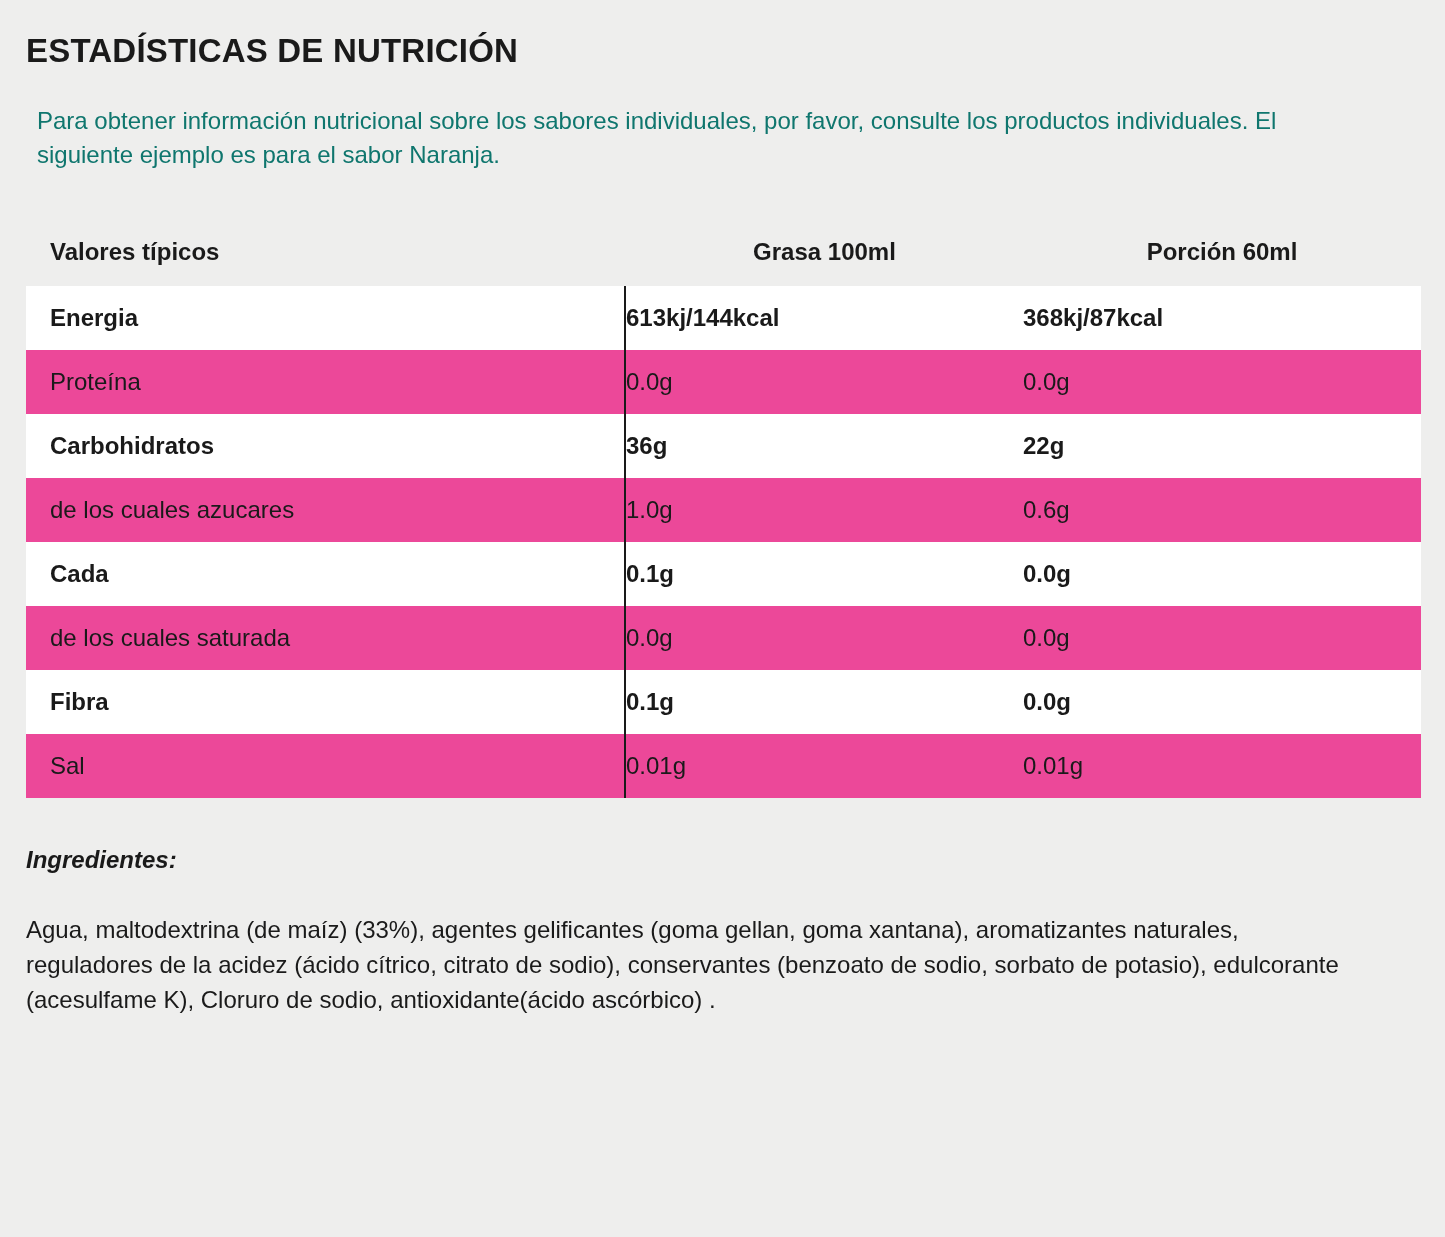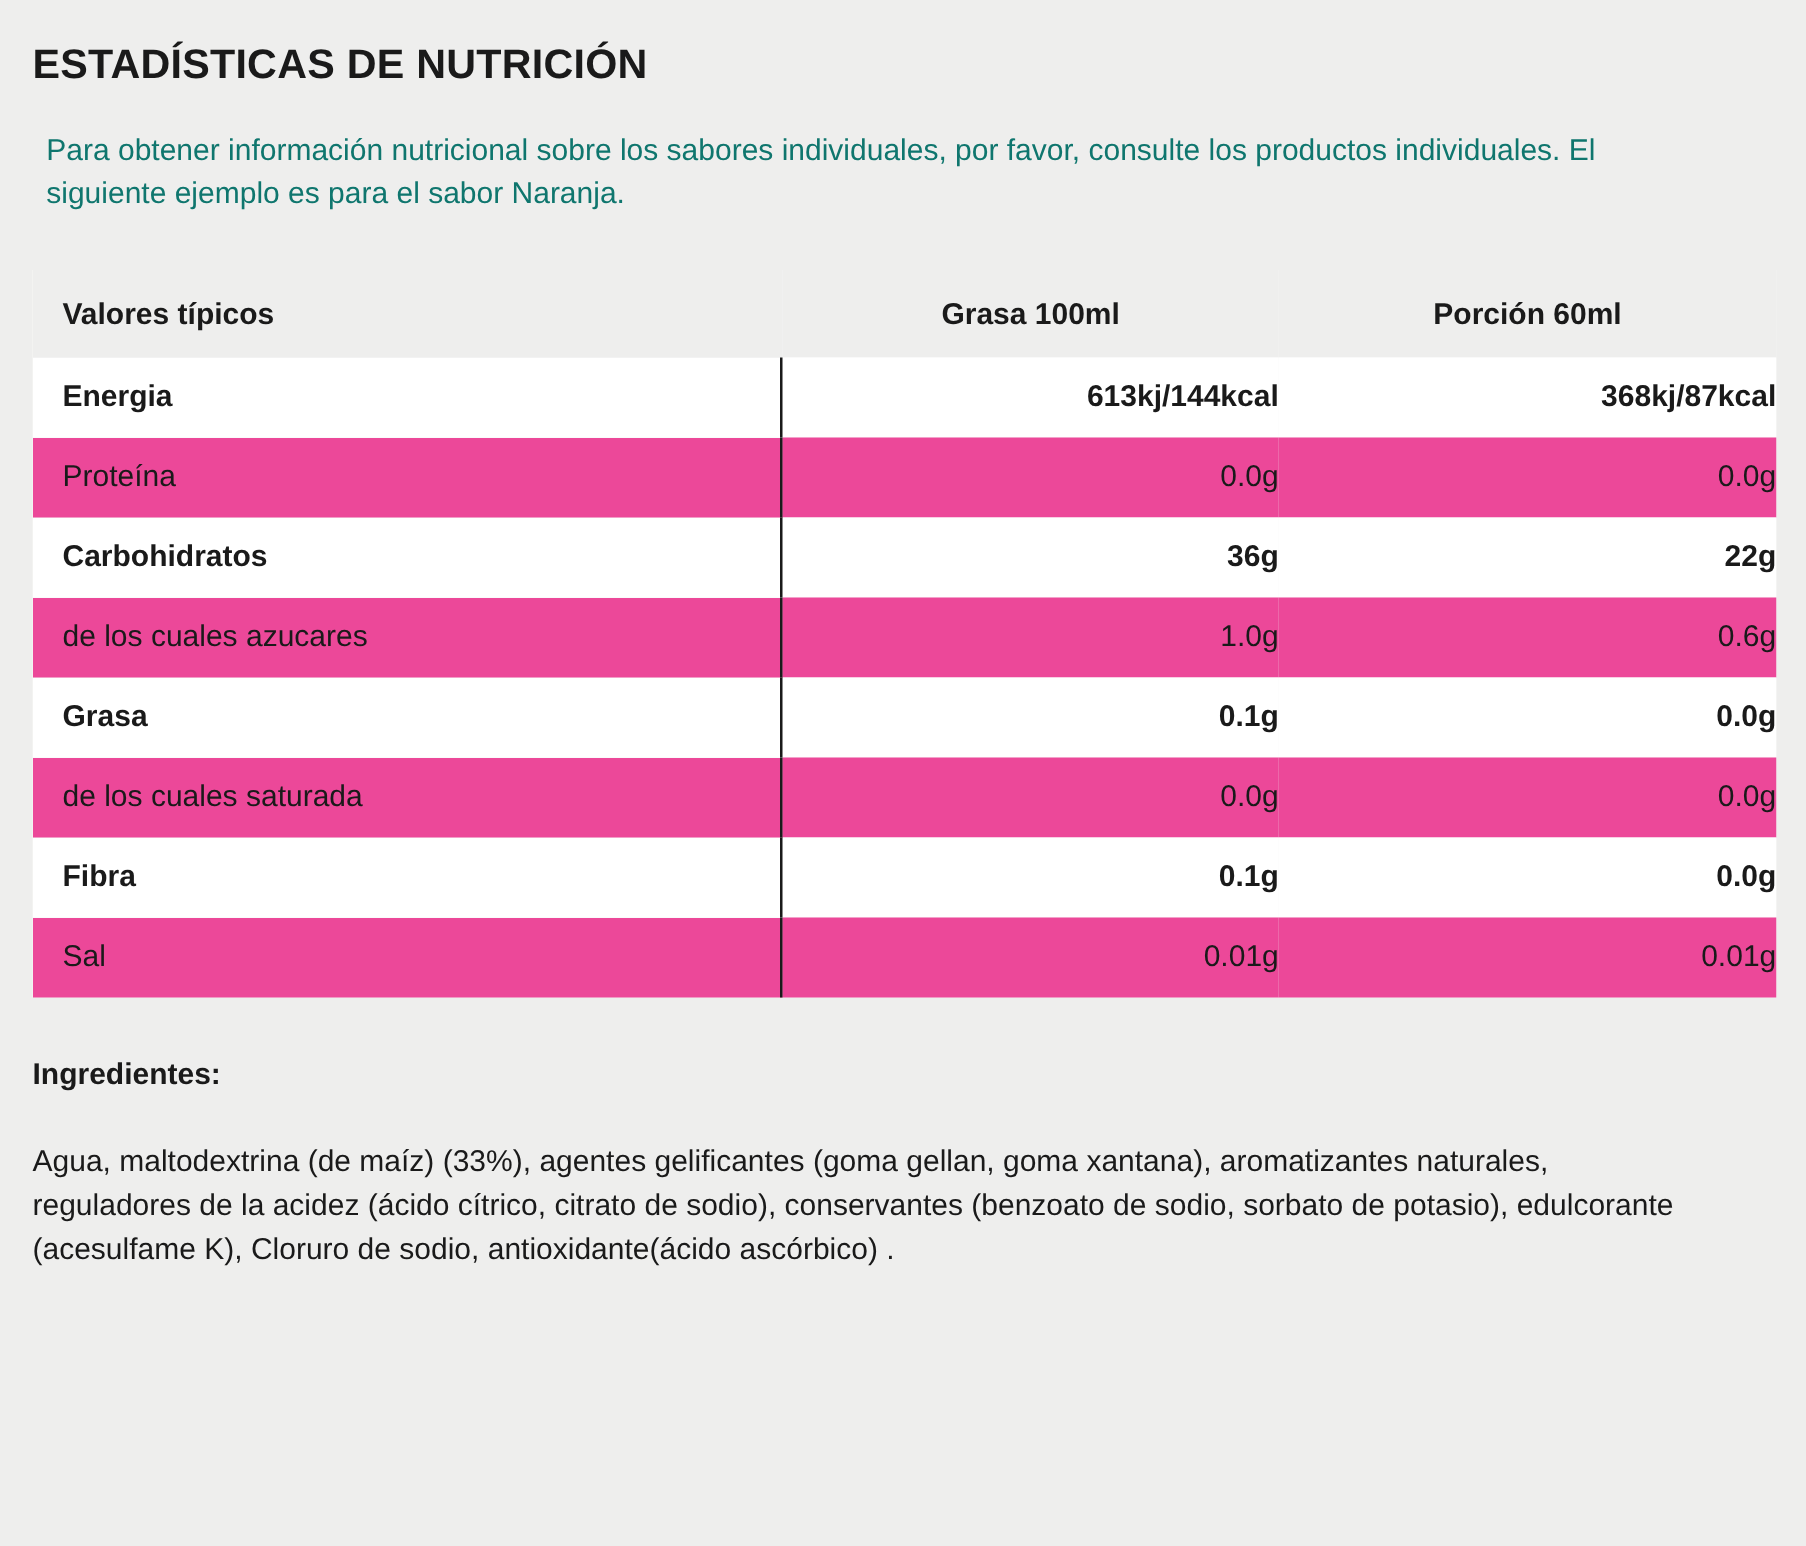--- a/index.html
+++ b/index.html
@@ -60,22 +60,22 @@
     padding-right: 0;
   }
   table.nutrition tbody td {
     font-size: 24px;
     padding: 18px 24px;
     color: #1a1a1a;
     vertical-align: middle;
     border: none;
   }
   table.nutrition tbody td.num {
-    text-align: right;
-    padding-left: 12px;
+    text-align: left;
+    padding-left: 0;
     padding-right: 0;
   }
   table.nutrition tbody tr.odd td {
     background: #ffffff;
   }
   table.nutrition tbody tr.odd td {
     font-weight: bold;
   }
   table.nutrition tbody tr.even td {
     background: #ec4899;
@@ -101,20 +101,21 @@
     top: 0;
     bottom: 0;
     right: 0;
     width: 0;
   }
   .ingredients-heading {
     font-size: 24px;
     font-weight: bold;
     margin: 48px 0 0 2px;
     color: #1a1a1a;
+    font-style: italic;
   }
   .ingredients-body {
     font-size: 24px;
     line-height: 1.46;
     margin: 38px 0 0 2px;
     max-width: 1370px;
     color: #1a1a1a;
     font-weight: 400;
     padding-bottom: 40px;
   }
@@ -156,21 +157,21 @@
         <td class="label">Carbohidratos</td>
         <td class="num">36g</td>
         <td class="num">22g</td>
       </tr>
       <tr class="even">
         <td class="label">de los cuales azucares</td>
         <td class="num">1.0g</td>
         <td class="num">0.6g</td>
       </tr>
       <tr class="odd">
-        <td class="label">Grasa</td>
+        <td class="label">Cada</td>
         <td class="num">0.1g</td>
         <td class="num">0.0g</td>
       </tr>
       <tr class="even">
         <td class="label">de los cuales saturada</td>
         <td class="num">0.0g</td>
         <td class="num">0.0g</td>
       </tr>
       <tr class="odd">
         <td class="label">Fibra</td>

